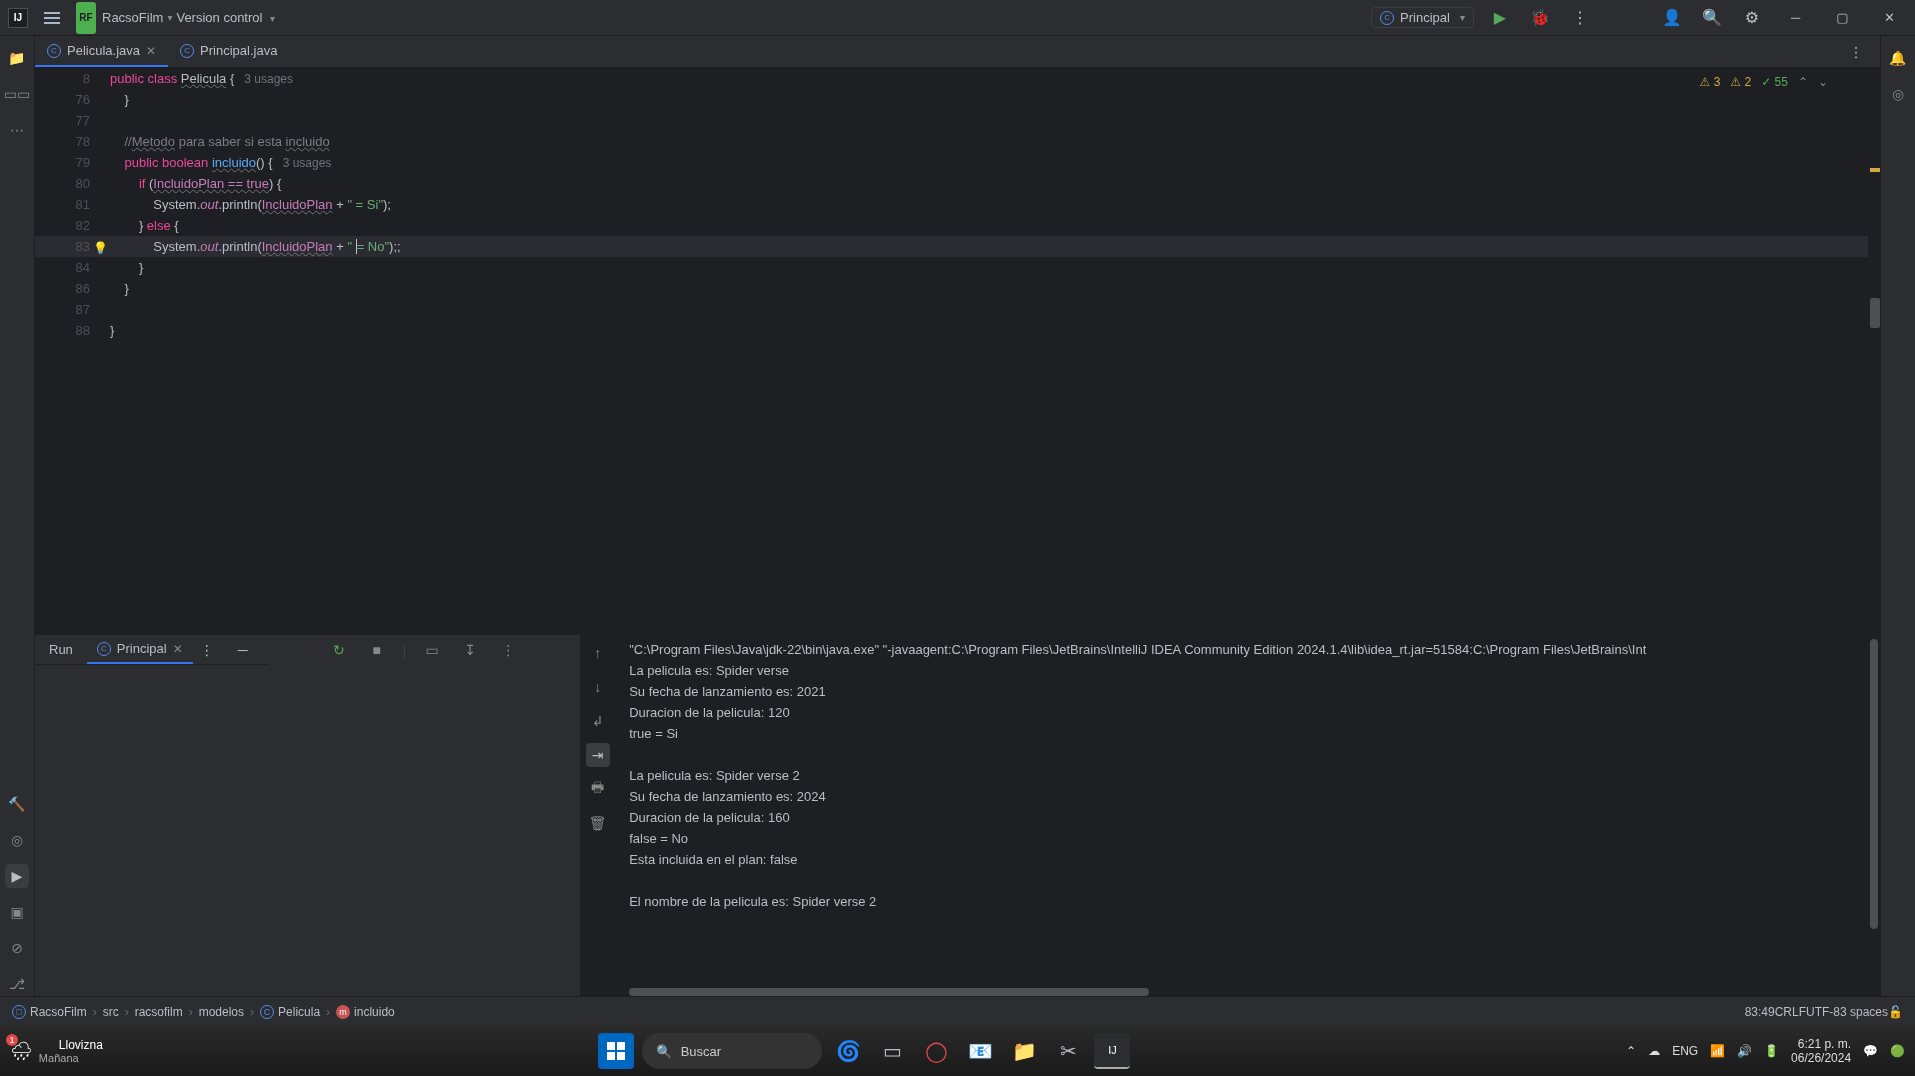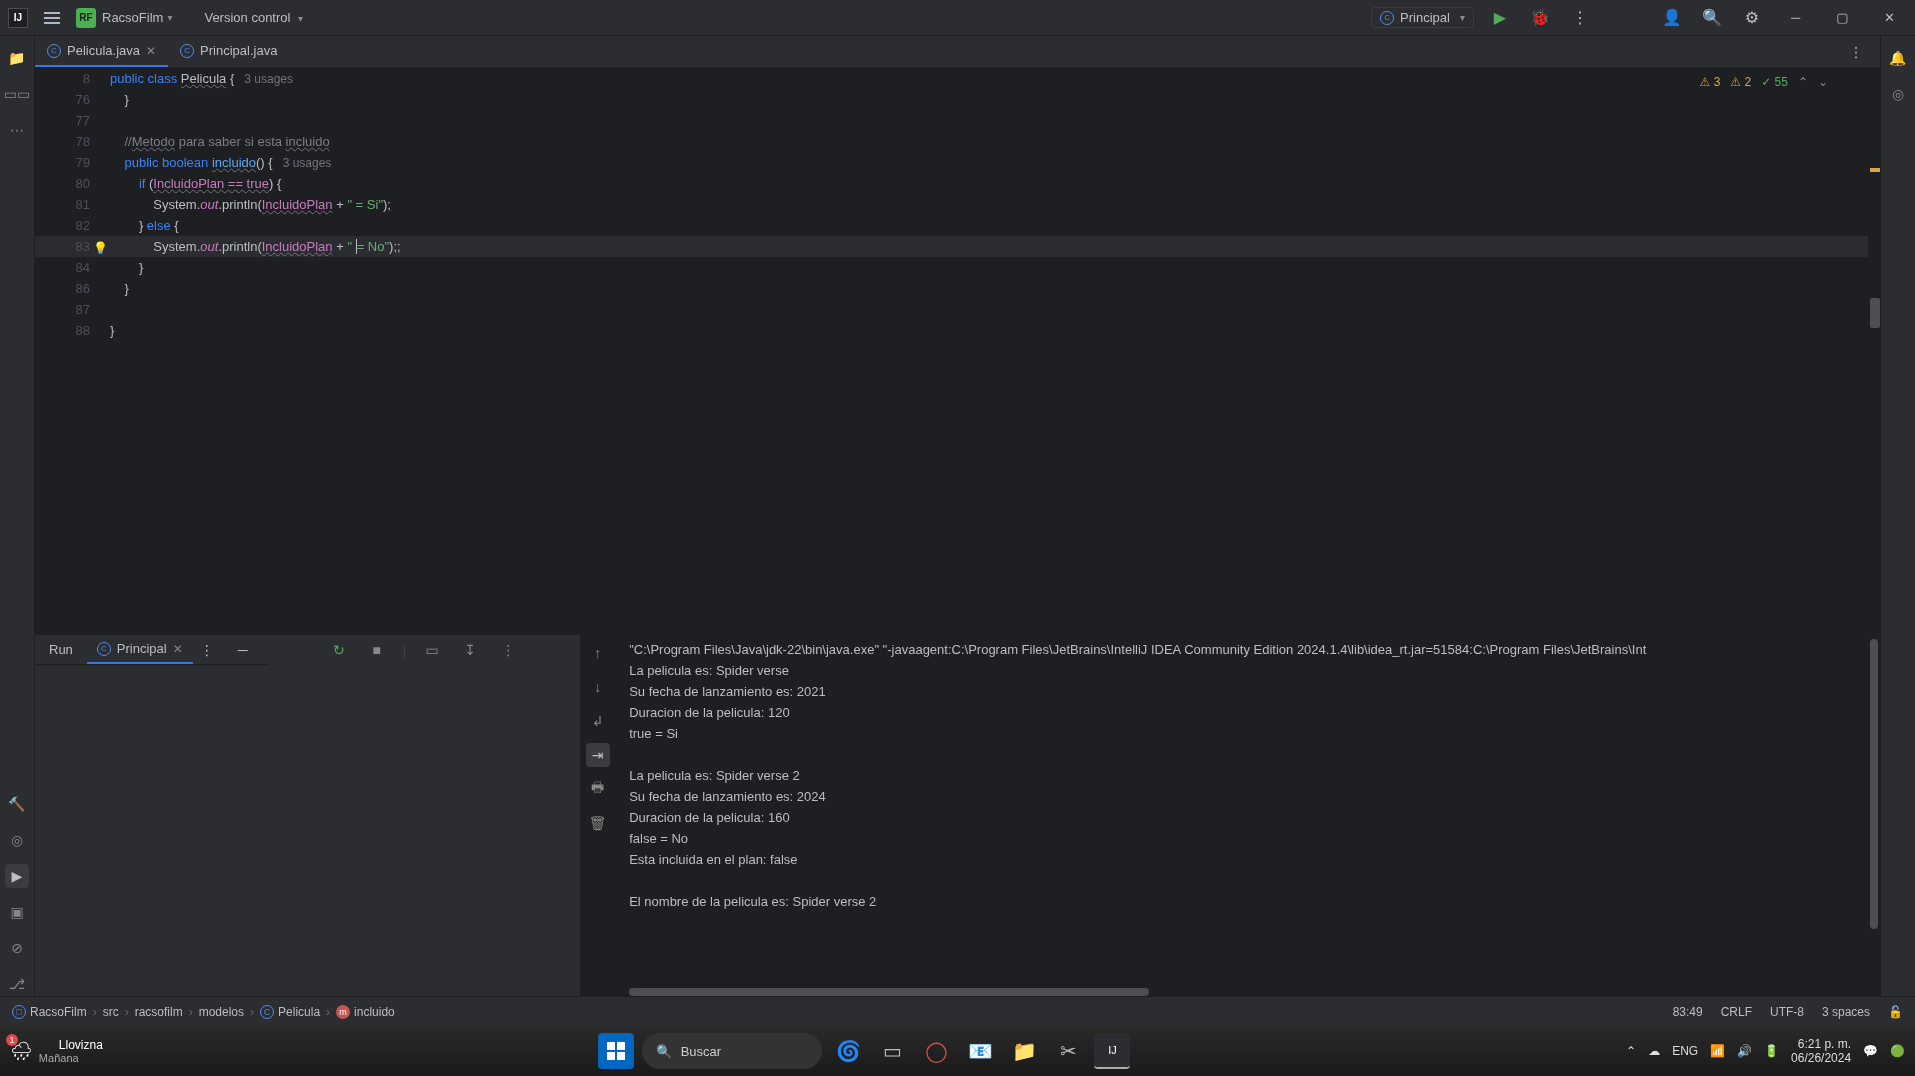--- a/index.html
+++ b/index.html
@@ -47,21 +47,21 @@
       gap: 3px;
       cursor: pointer;
     }
     .hamburger span {
       width: 16px;
       height: 2px;
       background: #a9b7c6;
     }
     .project-badge {
       width: 20px;
-      height: 20px;
+      height: 32px;
       background: #4caf50;
       border-radius: 3px;
       display: flex;
       align-items: center;
       justify-content: center;
       font-size: 10px;
       font-weight: bold;
       color: #1e1f22;
       margin-left: 10px;
     }
@@ -251,21 +251,21 @@
     .gutter-icon {
       position: absolute;
       right: 2px;
       top: 2px;
       font-size: 12px;
     }
     .code-text {
       flex: 1;
       white-space: pre;
     }
-    .kw { color: #3b82f6; }
+    .kw { color: #ec4899; }
     .str { color: #6aab73; }
     .comment { color: #7a7e85; }
     .method { color: #57aaf7; }
     .ident { color: #bcbec4; }
     .field { color: #c77dbb; }
     .underline { text-decoration: underline wavy #72747a; text-decoration-thickness: 1px; }
     .italic { font-style: italic; }
     .hint { color: #6f737a; font-style: normal; font-size: 12px; }
     .caret { border-left: 1px solid #bcbec4; }
     .scrollbar-track {
@@ -396,21 +396,21 @@
       align-items: center;
       justify-content: center;
       font-size: 9px;
     }
     .bc-icon.pkg { border: 1px solid #538eec; color: #538eec; }
     .bc-icon.cls { border: 1px solid #538eec; color: #538eec; }
     .bc-icon.mth { background: #c75450; color: white; border: none; }
     .status-right {
       margin-left: auto;
       display: flex;
-      gap: 18px;
+      gap: 0;
       font-size: 12px;
       text-align: center;
     }
     .taskbar {
       height: 50px;
       background: linear-gradient(180deg, #2a2a2a, #1a1a1a);
       display: flex;
       align-items: center;
       padding: 0 10px;
       gap: 6px;
@@ -498,21 +498,21 @@
 <div class="title-bar">
   <div class="app-icon">IJ</div>
   <div class="hamburger">
     <span></span>
       <span></span>
       <span></span>
   </div>
   <div class="project-badge">RF</div>
   <div class="project-name">RacsoFilm</div>
   <div class="chevron">▾</div>
-  <div style="margin-left:32px;">
+  <div style="margin-left:4px;">
     <span>Version control</span>
     <span class="chevron">▾</span>
   </div>
 
   <div class="title-spacer"></div>
 
   <div class="title-right">
     <div class="run-config">
       <span class="c-icon">C</span>
       <span>Principal</span>

